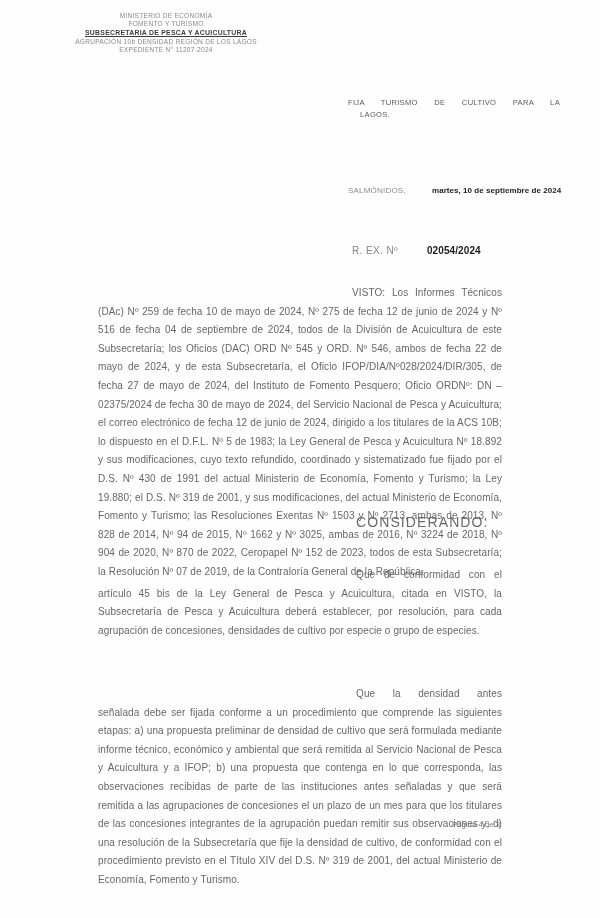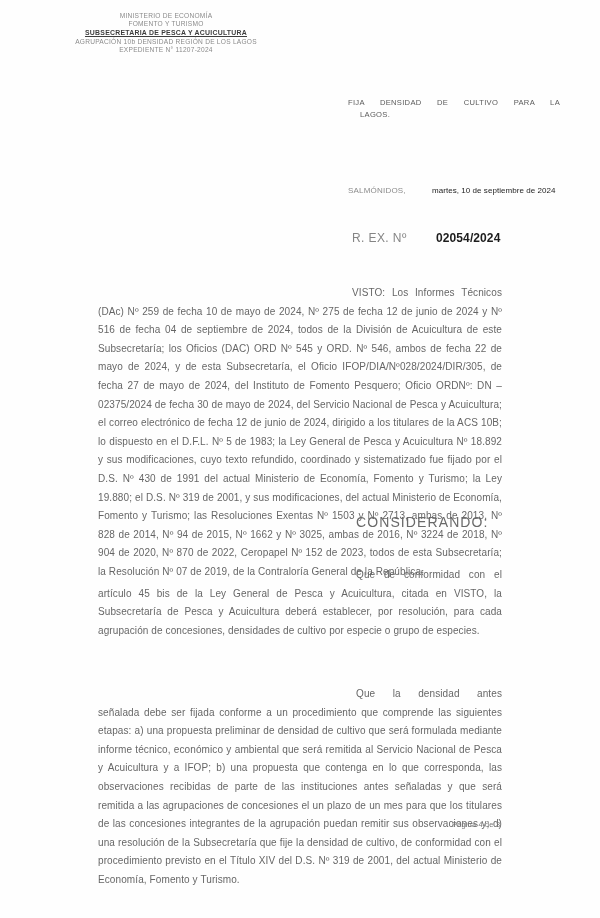--- a/index.html
+++ b/index.html
@@ -83,31 +83,31 @@
     font-size: 8px;
     white-space: nowrap;
   }
   .placedate .city {
     color: #989898;
     filter: contrast(0.45) blur(0.3px);
     letter-spacing: .2px;
   }
   .placedate .date {
     color: #1d1d1d;
-    font-weight: normal;
+    font-weight: bold;
     letter-spacing: .05px;
     padding-left: 24px;
   }
 
   
   .resnum {
     position: absolute;
     left: 352px;
-    top: 231px;
-    font-size: 12px;
+    top: 245px;
+    font-size: 10px;
     white-space: nowrap;
   }
   .resnum .lbl {
     color: #8c8c8c;
     filter: contrast(0.45) blur(0.28px);
     letter-spacing: .4px;
   }
   .resnum .val {
     color: #1d1d1d;
     font-weight: bold;
@@ -184,21 +184,21 @@
 
   <div class="letterhead">
     <div class="lh-line faint">MINISTERIO DE ECONOMÍA</div>
     <div class="lh-line faint">FOMENTO Y TURISMO</div>
     <div class="lh-line strong">SUBSECRETARIA DE PESCA Y ACUICULTURA</div>
     <div class="lh-line faint">AGRUPACIÓN 10b DENSIDAD REGIÓN DE LOS LAGOS</div>
     <div class="lh-line faint">EXPEDIENTE N° 11207-2024</div>
   </div>
 
   <div class="title-block">
-    <span class="tl">FIJA DENSIDAD DE CULTIVO PARA LA</span>
+    <span class="tl">FIJA TURISMO DE CULTIVO PARA LA</span>
     <span class="tl last">LAGOS.</span>
   </div>
 
   <div class="placedate">
     <span class="city">SALMÓNIDOS,</span>
     <span class="date">martes, 10 de septiembre de 2024</span>
   </div>
 
   <div class="resnum">
     <span class="lbl">R. EX. Nº</span>

